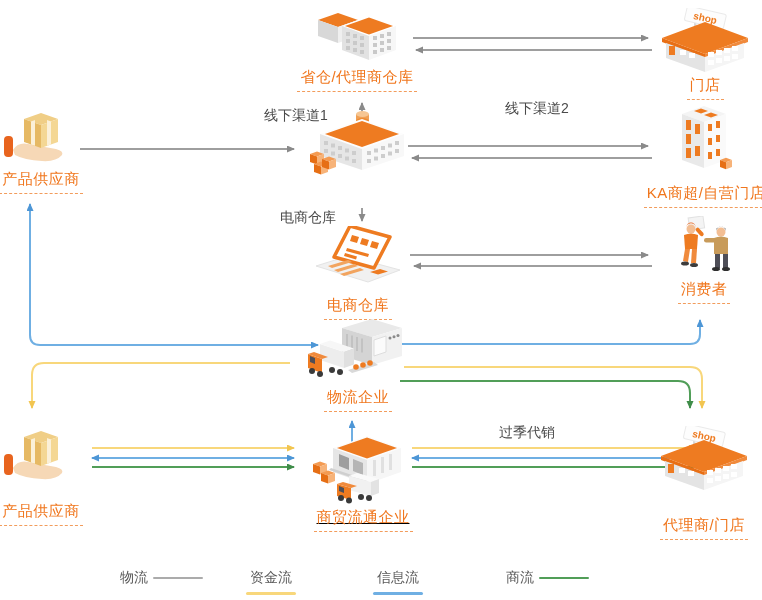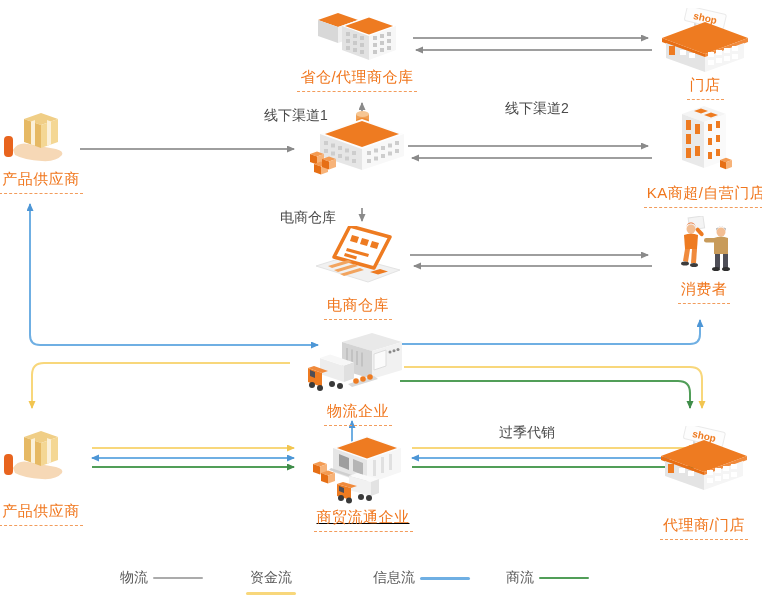--- a/index.html
+++ b/index.html
@@ -19,31 +19,31 @@
   .sw-2{height:3px;background:#6FAFE3;}
   .sw-3{height:2px;background:#519E58;}
   
   #n-provincial{left:287px;top:6px;width:140px;}
   #n-store-top{left:650px;top:8px;width:110px;}
   #n-supplier-top{left:0px;top:112px;width:82px;}
   #n-hq{left:285px;top:108px;width:146px;}
   #n-ka{left:644px;top:102px;width:124px;}
   #n-ecom{left:295px;top:226px;width:126px;}
   #n-consumers{left:652px;top:216px;width:104px;}
-  #n-logistics{left:292px;top:332px;width:132px;}
+  #n-logistics{left:292px;top:318px;width:132px;}
   #n-supplier-bot{left:0px;top:430px;width:82px;}
   #n-supplier-bot .lbl{margin-top:18px;}
   #n-trade{left:292px;top:432px;width:142px;text-decoration:underline;}
   #n-agent{left:642px;top:426px;width:124px;}
   #n-agent .lbl{margin-top:26px;}
   #a-ch1{left:264px;top:95px;margin-top:12px;}
   #a-ch2{left:505px;top:100px;}
   #a-ch3{left:280px;top:209px;}
   #a-off{left:499px;top:424px;}
-  #lg-0{left:120px;} #lg-1{left:246px;flex-direction:column;} #lg-2{left:373px;} #lg-3{left:506px;}
+  #lg-0{left:120px;} #lg-1{left:246px;flex-direction:column;} #lg-2{left:373px;flex-direction:column;} #lg-3{left:506px;}
 </style>
 </head>
 <body>
 
 <div class="canvas">
 
   <svg class="wires" width="762" height="600" viewBox="0 0 762 600">
     <defs>
       <marker id="ag" markerWidth="9" markerHeight="9" refX="7" refY="3.5" orient="auto" markerUnits="userSpaceOnUse">
           <path d="M0 0 L8 3.5 L0 7 Z" fill="#8A8A8A"></path>

